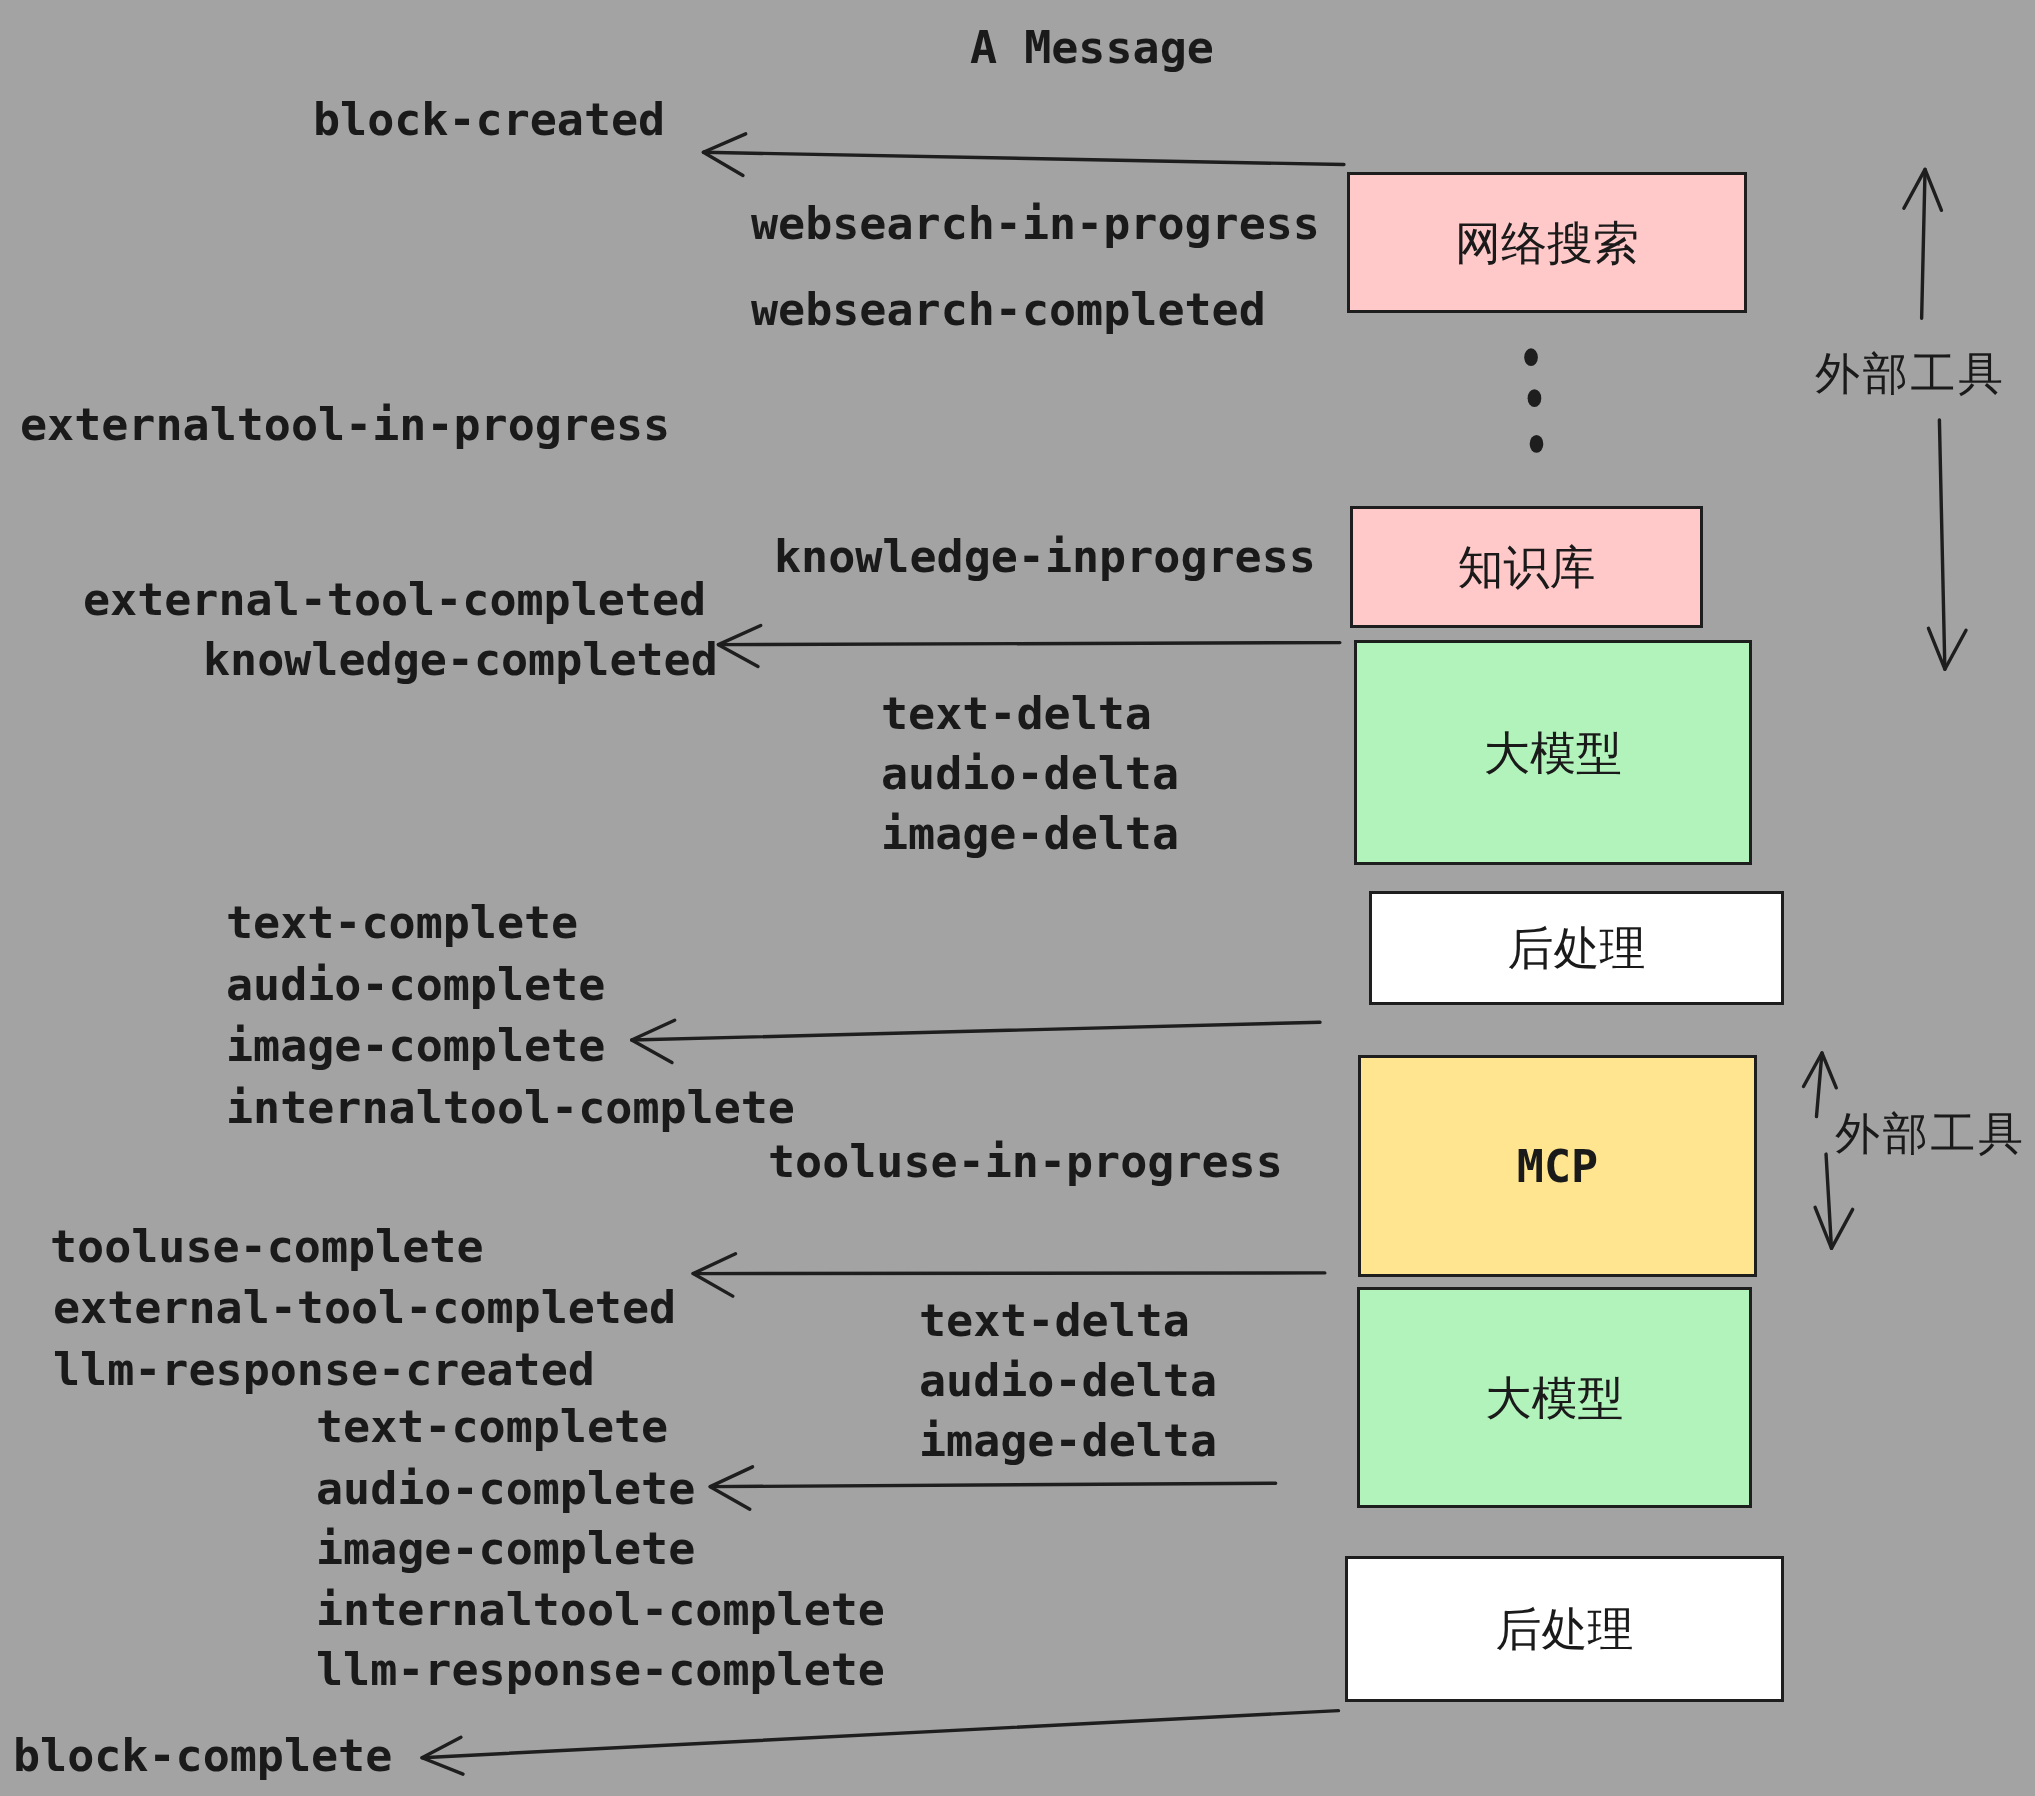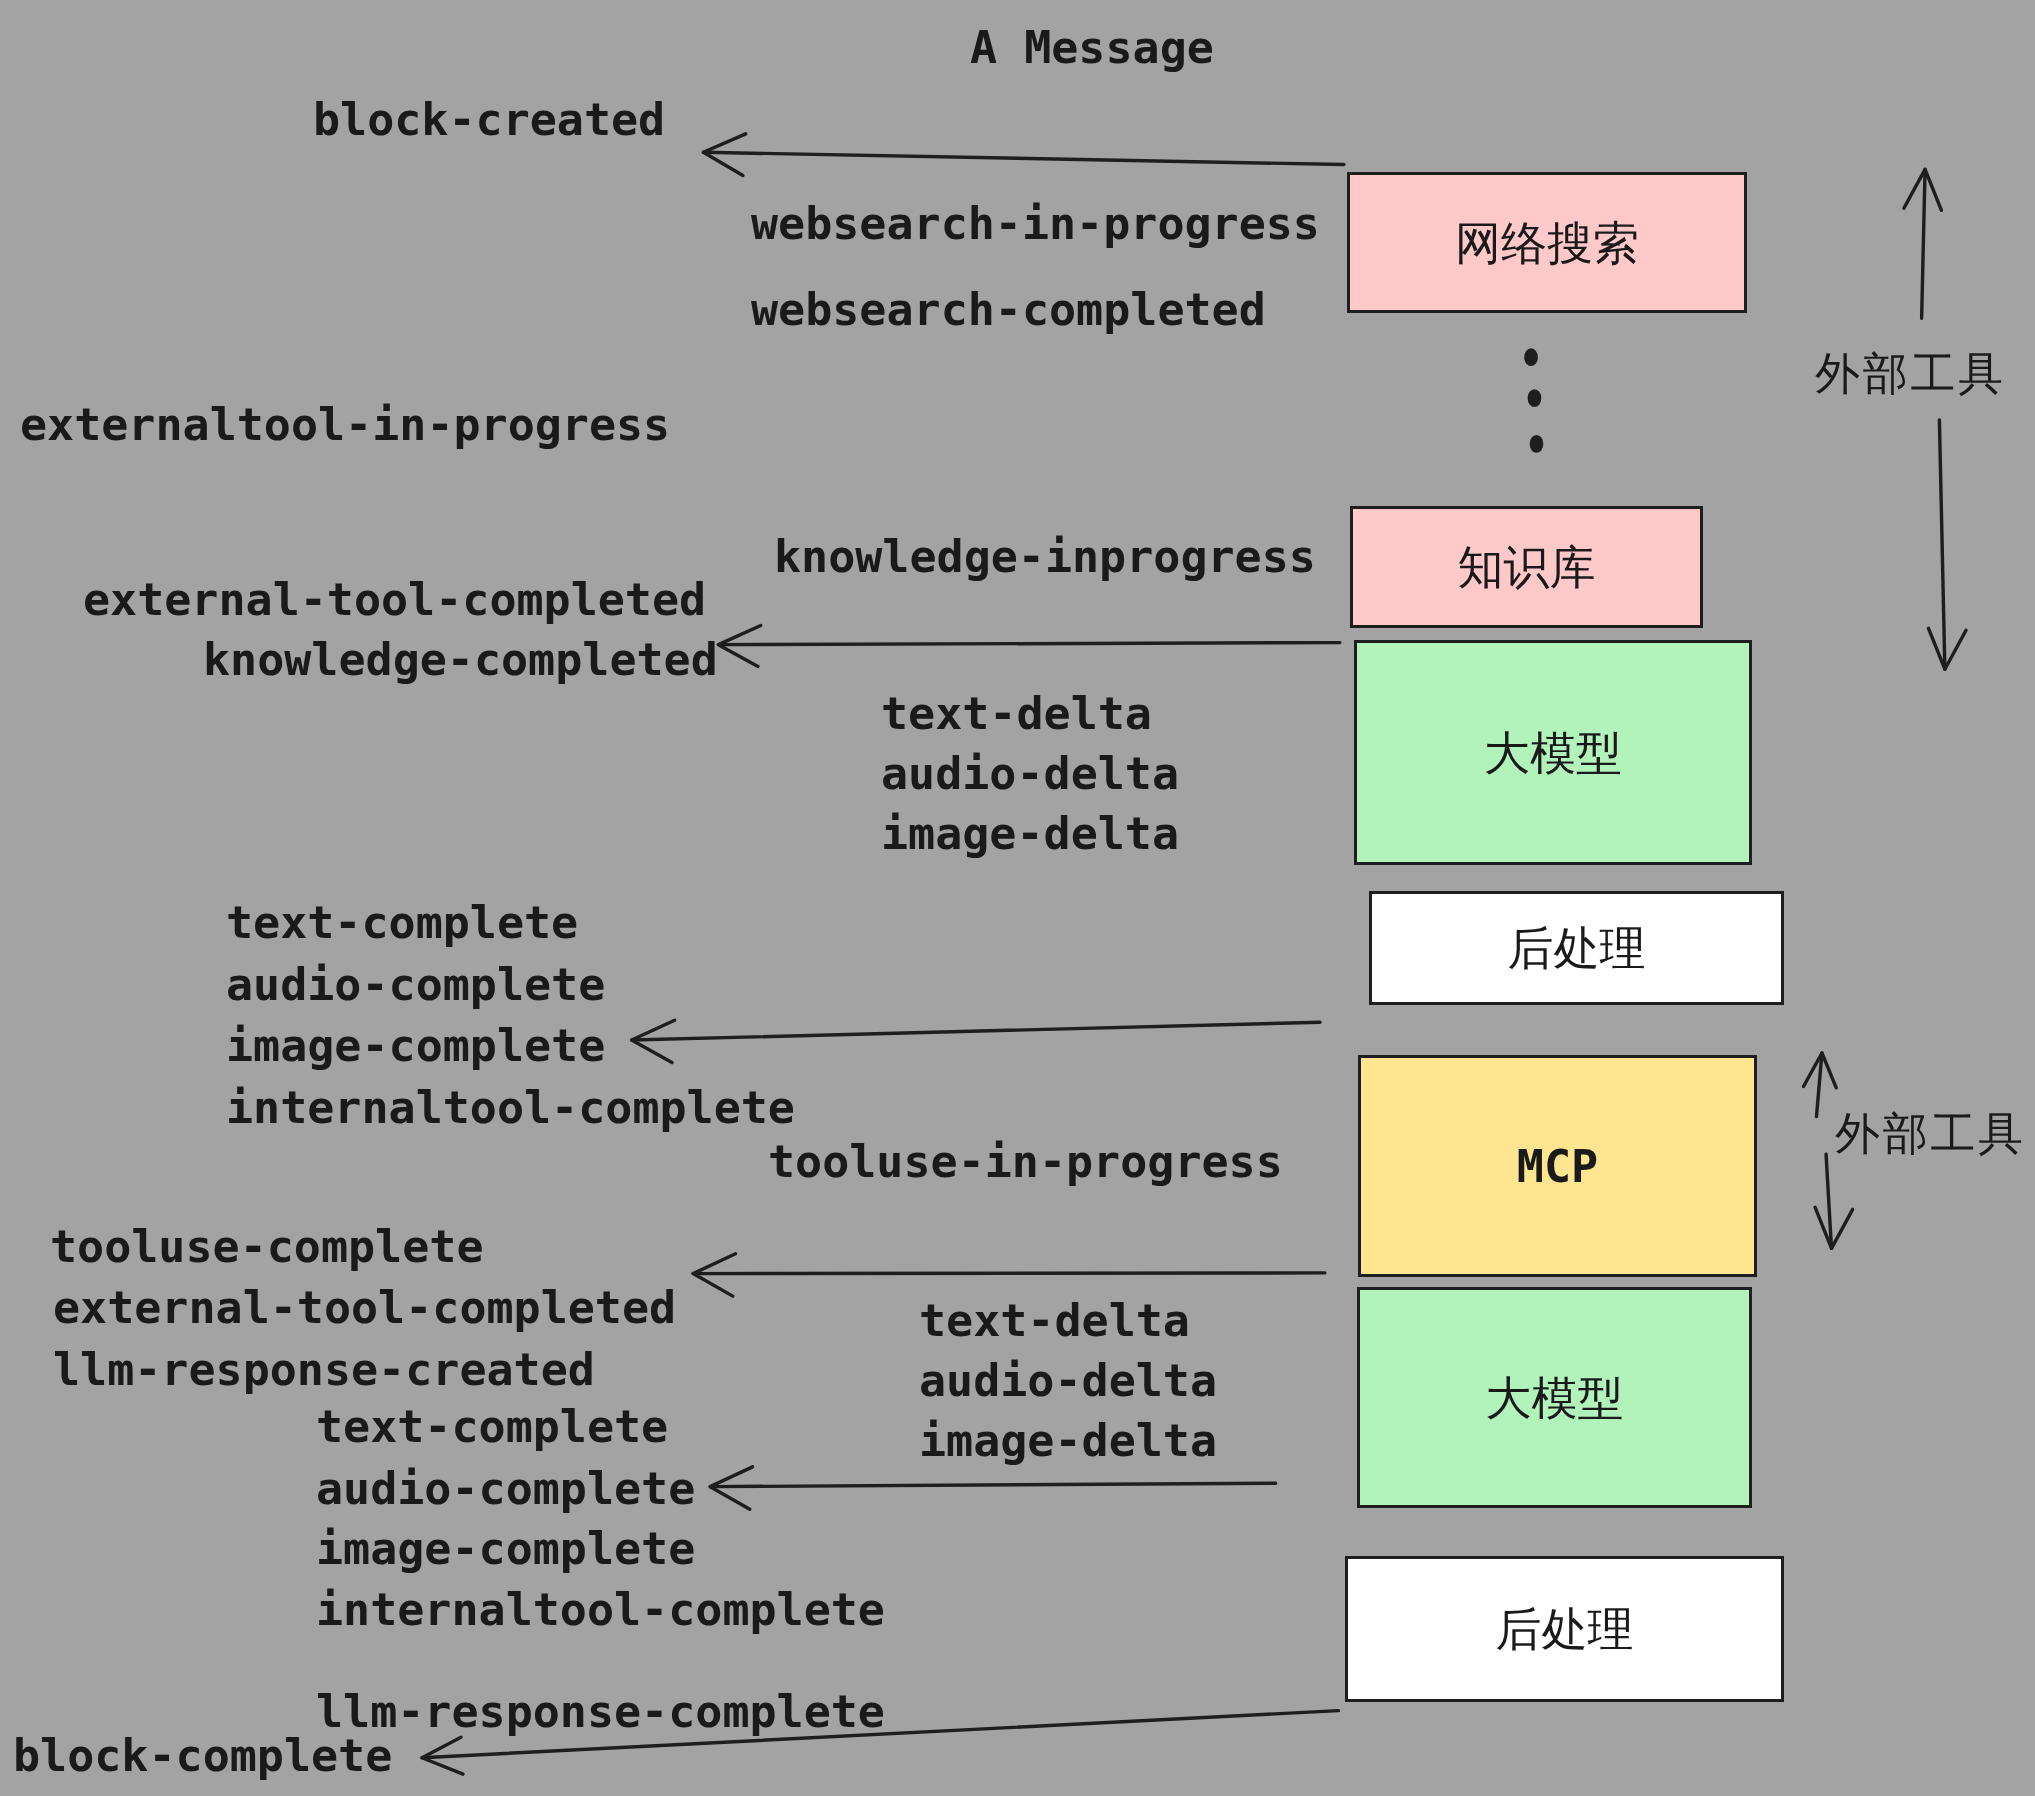--- a/index.html
+++ b/index.html
@@ -130,17 +130,17 @@
   <div class="ev" style="left:50px;   top:1224px;">tooluse-complete</div>
   <div class="ev" style="left:53px;   top:1285px;">external-tool-completed</div>
   <div class="ev" style="left:53px;   top:1347px;">llm-response-created</div>
   <div class="ev" style="left:919px; top:1298px;">text-delta</div>
   <div class="ev" style="left:919px; top:1358px;">audio-delta</div>
   <div class="ev" style="left:919px; top:1418px;">image-delta</div>
   <div class="ev" style="left:316px;  top:1404px;">text-complete</div>
   <div class="ev" style="left:316px;  top:1466px;">audio-complete</div>
   <div class="ev" style="left:316px;  top:1526px;">image-complete</div>
   <div class="ev" style="left:316px;  top:1587px;">internaltool-complete</div>
-  <div class="ev" style="left:316px;  top:1647px;margin-top:42px;">llm-response-complete</div>
+  <div class="ev" style="left:316px;  top:1647px;">llm-response-complete</div>
   <div class="ev" style="left:13px;   top:1733px;">block-complete</div>
 
 </div>
 
 
 </body></html>

